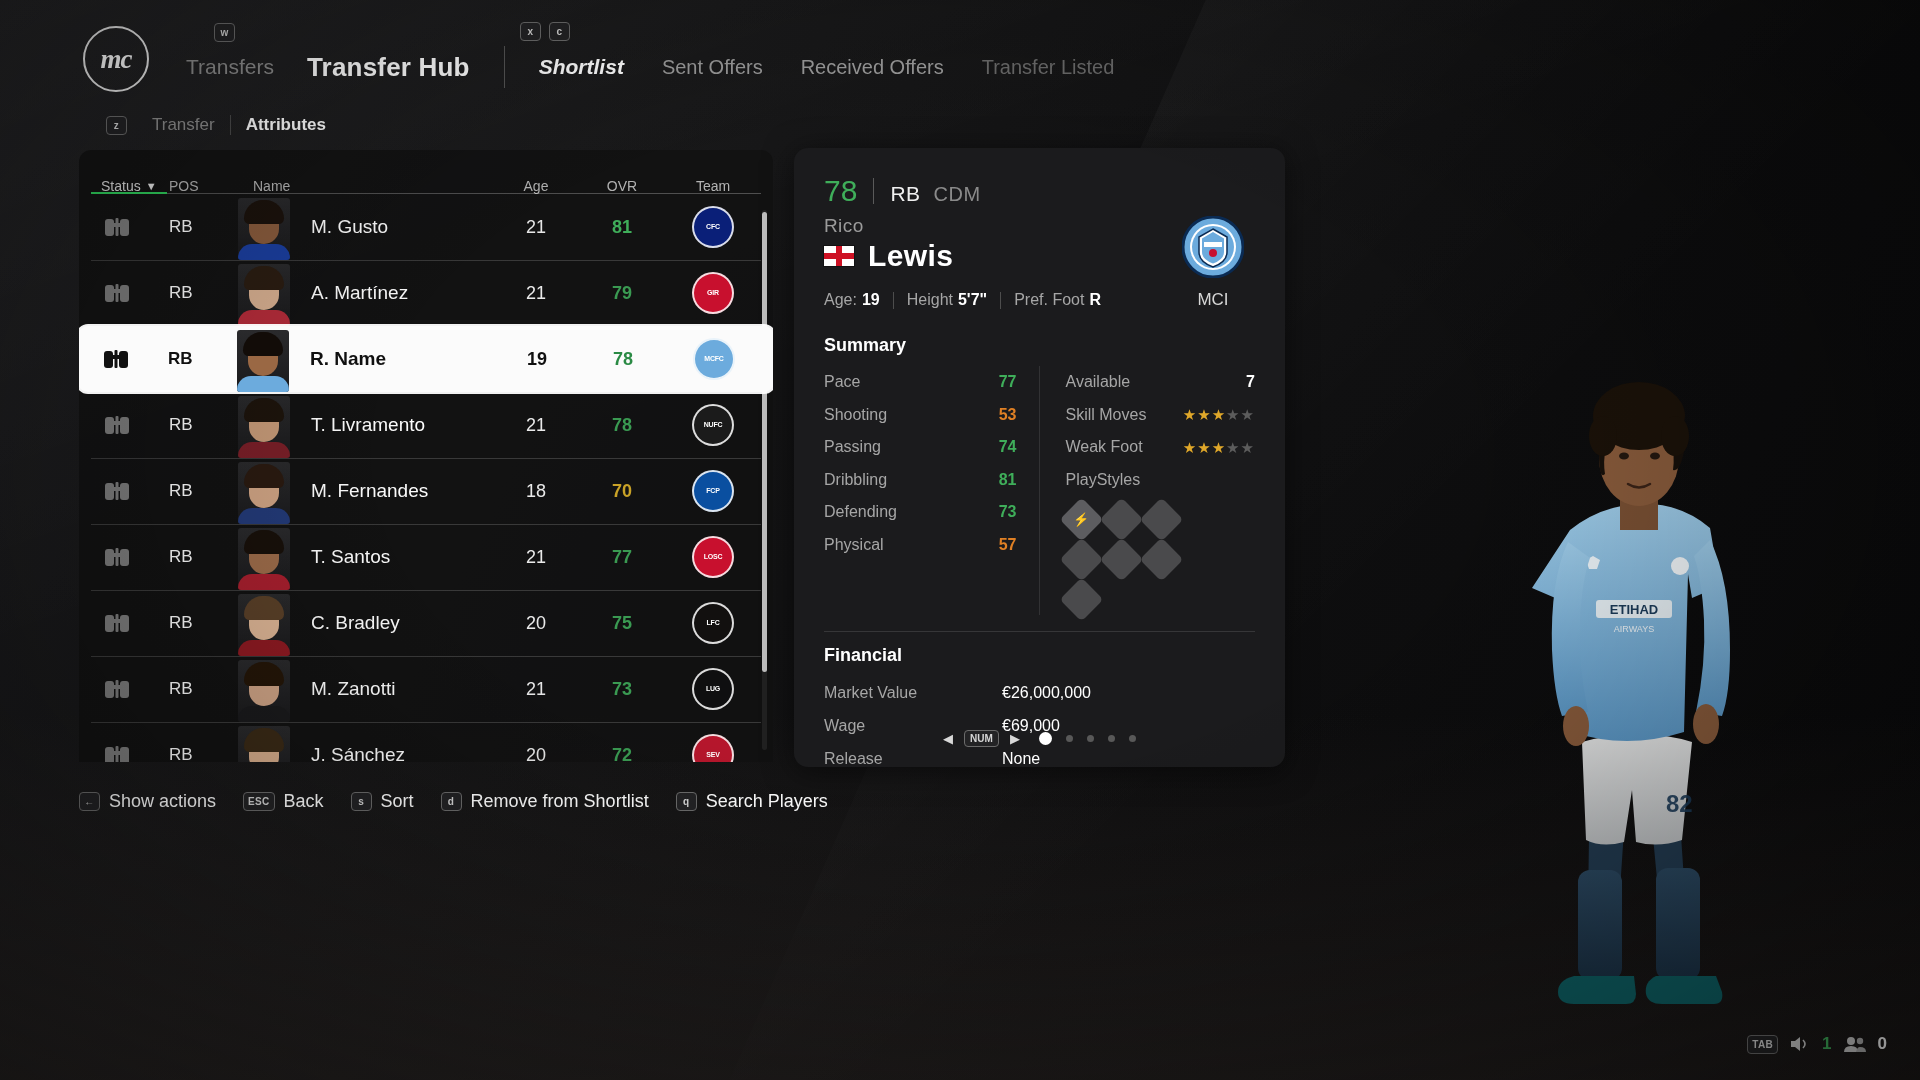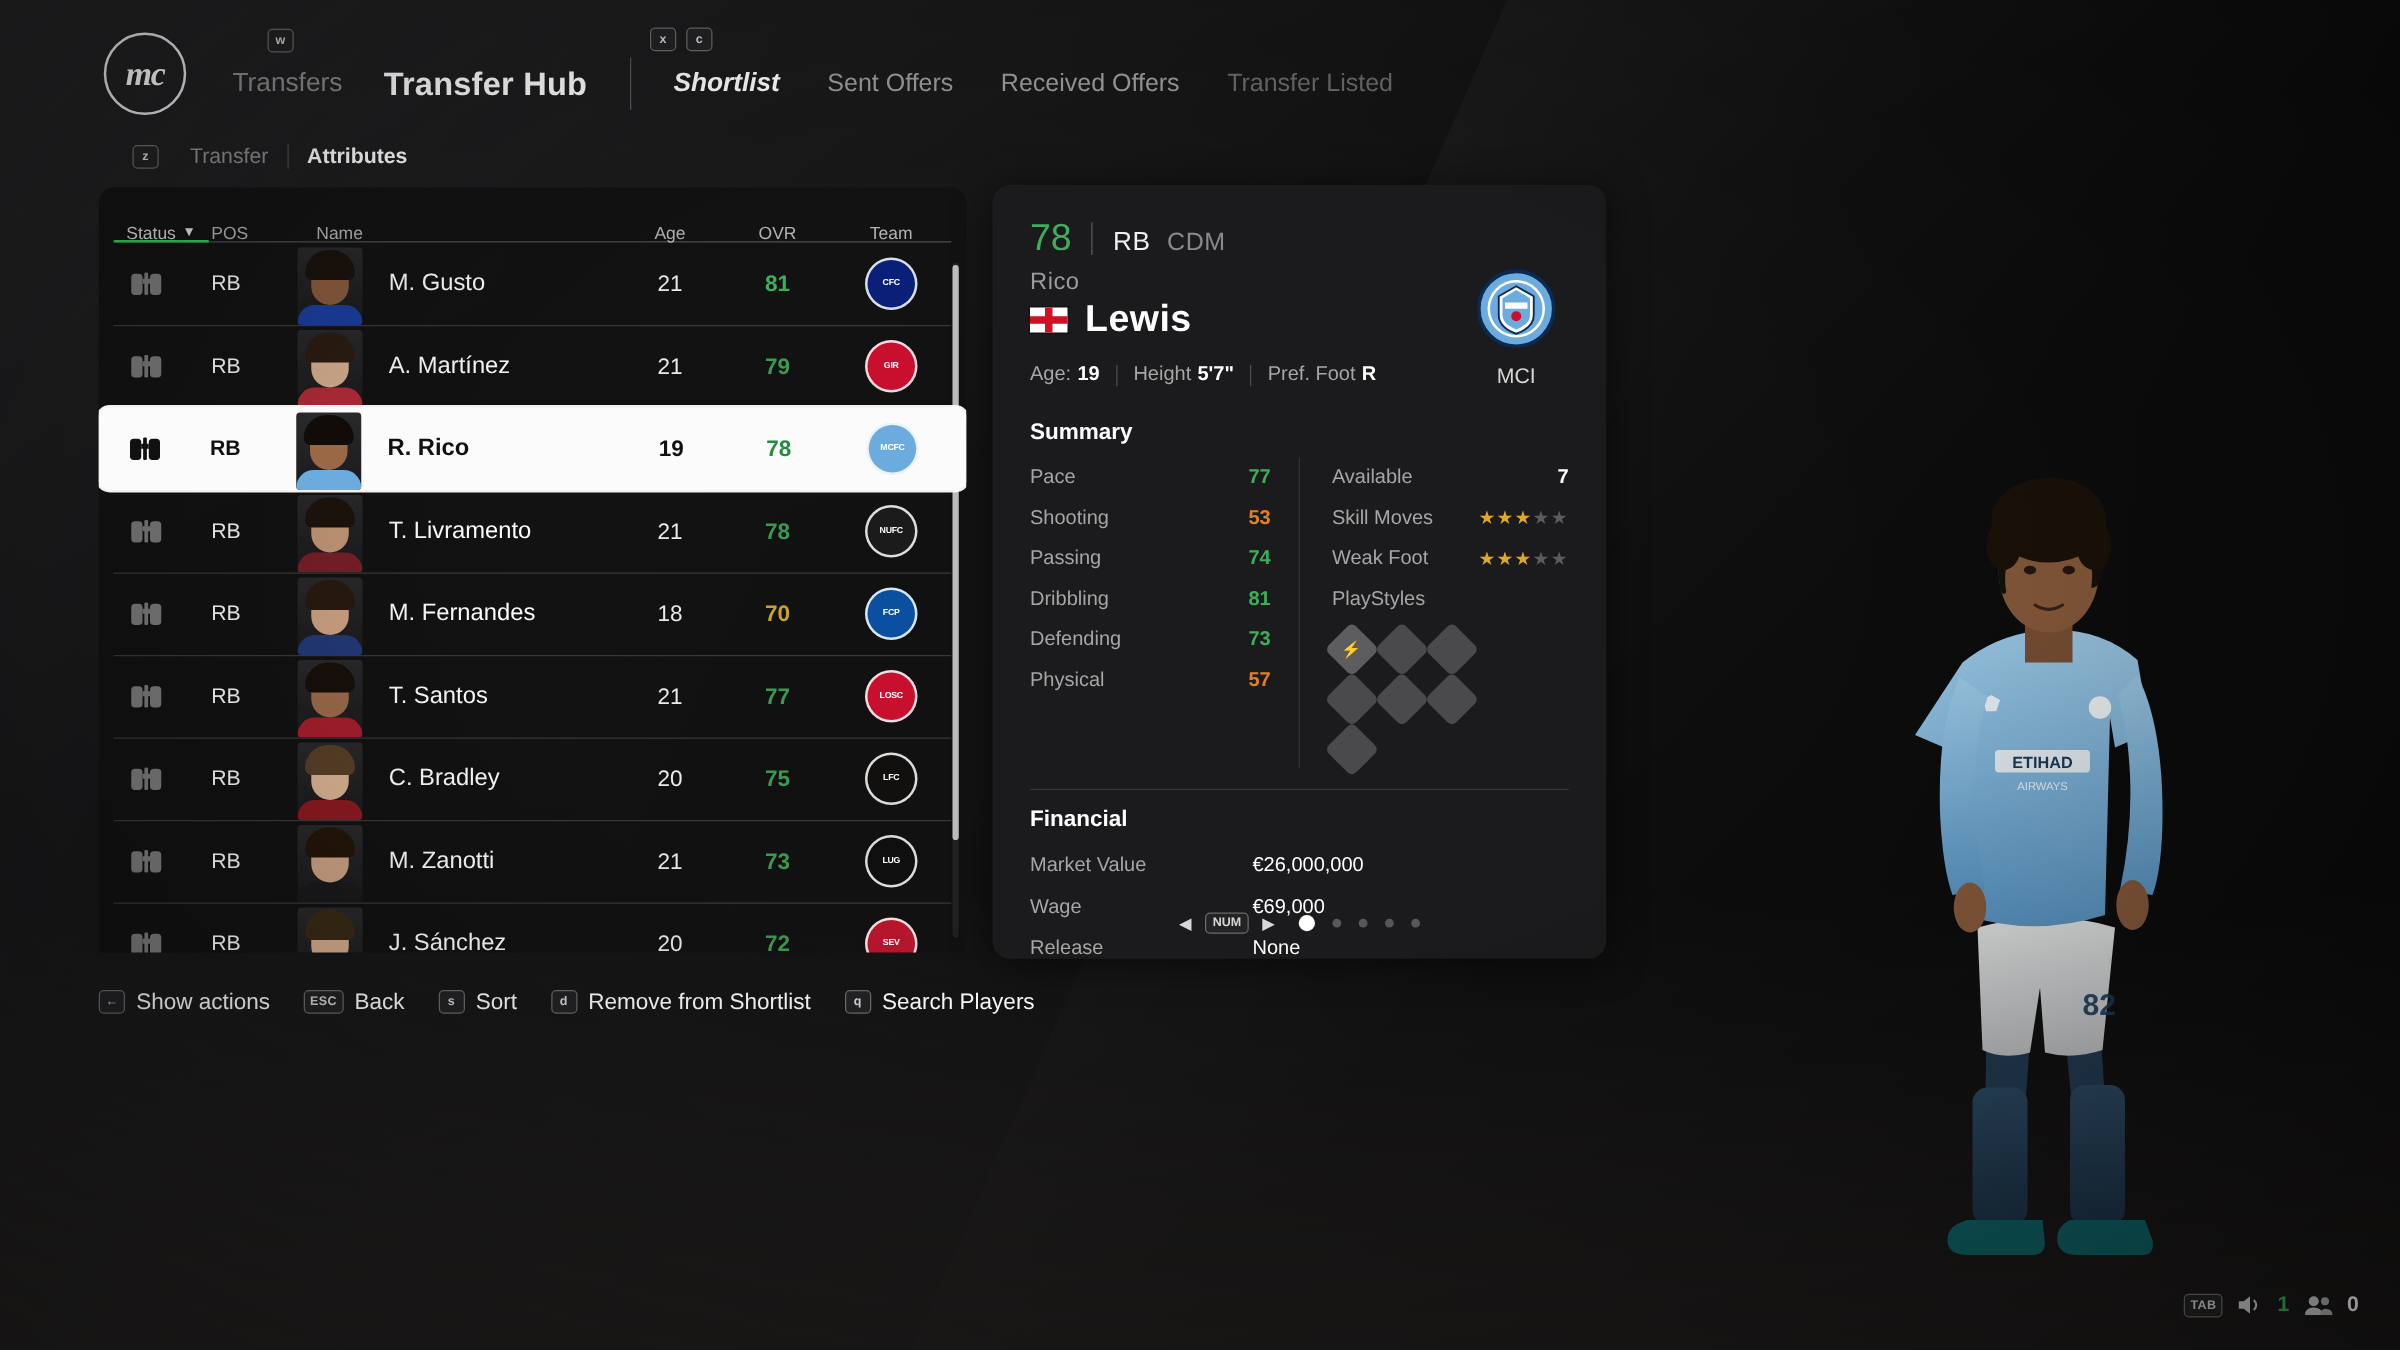--- a/index.html
+++ b/index.html
@@ -371,21 +371,21 @@
 </svg>
         </div>
     <div class="c-pos">RB</div>
     <div class="c-face">
       <div class="face">
         <div class="torso" style="background:#6CABDD"></div>
         <div class="skin" style="background:#9a6844"></div>
         <div class="hair" style="background:#120c08"></div>
       </div>
     </div>
-    <div class="c-name">R. Rico</div>
+    <div class="c-name">R. Name</div>
     <div class="c-age">19</div>
     <div class="c-ovr" style="color:#2a8a44">78</div>
     <div class="c-team">
       <div class="crest" style="background:#6CABDD;border:2px solid rgba(255,255,255,.85)">MCFC</div>
     </div>
       </div>
       <div class="row">
     <div class="c-status" style="color:#fff">
           <svg class="binoc" viewBox="0 0 28 22">
   <rect x="2" y="3" width="9" height="17" rx="3" fill="currentColor"></rect>

